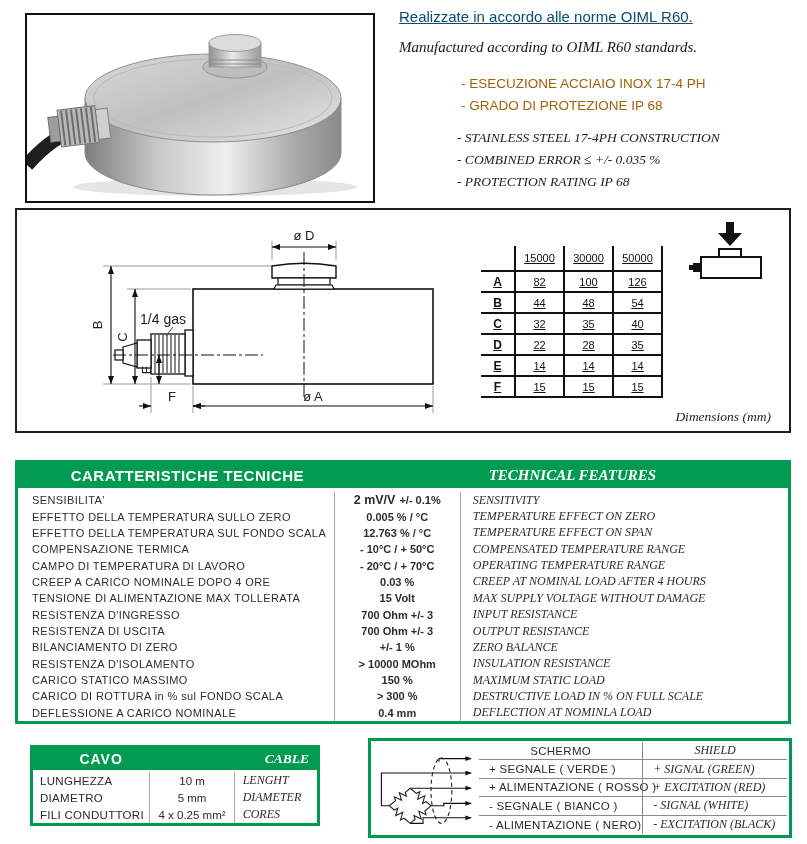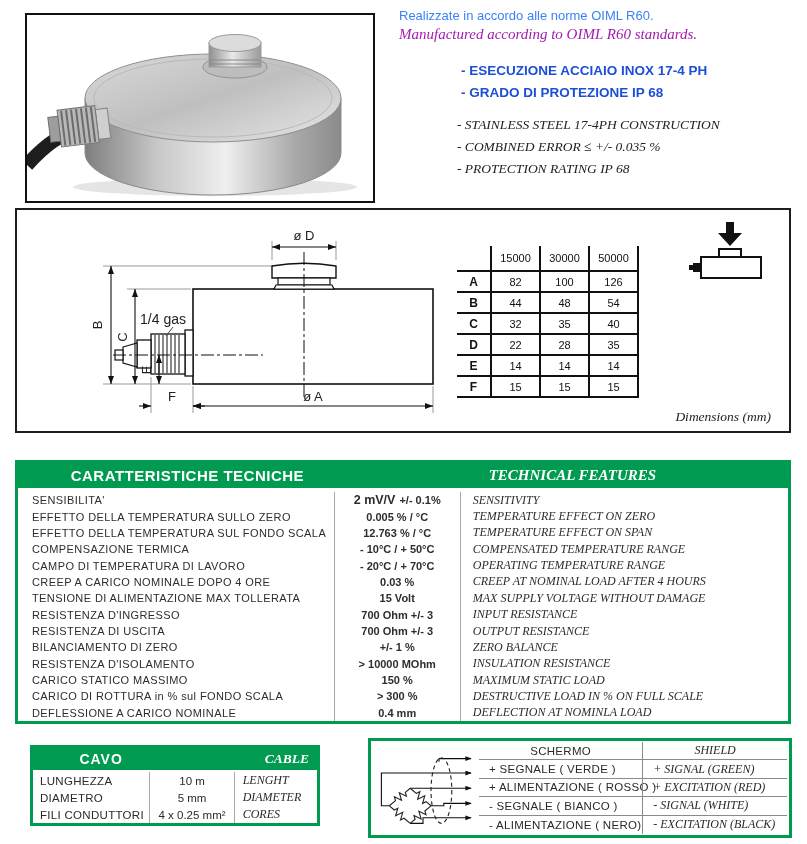--- a/index.html
+++ b/index.html
@@ -7,30 +7,30 @@
   .page {
     position: relative; width: 807px; height: 844px; background:#fff;
     font-family: "Liberation Sans", sans-serif; color:#2a2a2a; overflow:hidden;
   }
   .serif { font-family:"Liberation Serif", serif; font-style: italic; }
 
   
   .photo-frame { position:absolute; left:25px; top:13px; width:350px; height:190px;
     border:2px solid #111; background:#fff; }
   .head-text { position:absolute; left:399px; top:8px; width:400px; }
-  .head-line1 { font-size:13px; color:#3b82f6; }
-  .head-line2 { font-size:15px; color:#a21caf; margin-top:3px; }
-  .bullets-it { margin:17px 0 0 62px; font-weight:bold; font-size:13.5px; color:#1d4ed8; line-height:22px; }
+  .head-line1 { font-size:15px; color:#0c4a6e;text-decoration:underline; }
+  .head-line2 { font-size:15px; color:#0f172a; margin-top:14px; }
+  .bullets-it { margin:17px 0 0 62px; font-weight:normal; font-size:13.5px; color:#a16207; line-height:22px; }
   .bullets-en { margin:10px 0 0 58px; font-size:13.5px; color:#222; line-height:22px; }
 
   
   .panel-drawing { position:absolute; left:15px; top:208px; width:776px; height:225px;
     border:2px solid #1d1d1d; background:#fff; }
   .draw-svg { position:absolute; left:6px; top:4px; }
-  .dims { position:absolute; left:440px; top:36px; border-collapse:collapse; font-size:11px; color:#111; }
+  .dims { position:absolute; left:464px; top:36px; border-collapse:collapse; font-size:11px; color:#111;text-decoration:underline; }
   .dims th, .dims td { border:2px solid #111; text-align:center; padding:0; }
   .dims td { width:49px; height:21px; }
   .dims thead th { border-top:none; height:25px; width:49px; font-weight:normal; }
   .dims thead th.corner { border-left:none; width:34px; }
   .dims tbody th { border-left:none; font-weight:bold; width:34px; font-size:12px; }
   .mini-icon { position:absolute; right:16px; top:12px; }
   .dims-note { position:absolute; right:18px; bottom:6px; font-size:13.5px; color:#222; }
 
   
   .panel-tech { position:absolute; left:15px; top:460px; width:776px; height:264px;

